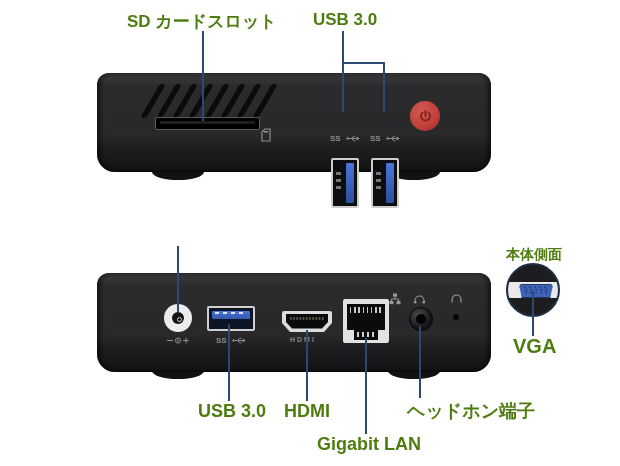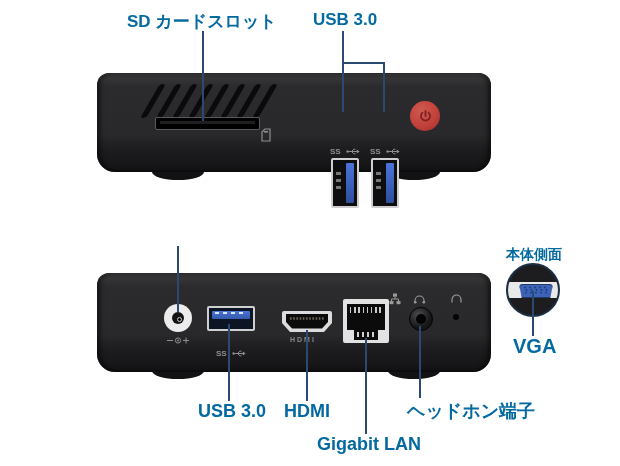--- a/index.html
+++ b/index.html
@@ -1,19 +1,19 @@
 <!DOCTYPE html>
 <html><head>
 <meta charset="utf-8">
 <style>
   html,body{margin:0;padding:0;background:#ffffff;}
   .stage{position:relative;width:620px;height:466px;background:#ffffff;overflow:hidden;
          font-family:"Liberation Sans","DejaVu Sans",sans-serif;}
   
-  .label{position:absolute;color:#0369a1;font-weight:bold;white-space:nowrap;z-index:6;}
+  .label{position:absolute;color:#4d7c0f;font-weight:bold;white-space:nowrap;z-index:6;}
   .vline{position:absolute;width:2px;background:#2a4a72;z-index:5;}
   .hline{position:absolute;height:2px;background:#2a4a72;z-index:5;}
   
   .device{position:absolute;left:97px;width:394px;height:99px;z-index:1;
           border-radius:12px 12px 18px 18px;
           background:linear-gradient(#3c3c3e 0%,#2b2b2d 14%,#29292b 62%,#1c1c1e 78%,#141416 100%);
           box-shadow:inset 3px 0 5px rgba(0,0,0,.55), inset -3px 0 5px rgba(0,0,0,.55), inset 0 2px 2px rgba(255,255,255,.07);}
   .foot{position:absolute;width:52px;height:16px;background:#121214;border-radius:50%;z-index:0;}
   
   .vent{position:absolute;width:6px;height:34px;background:#0a0a0c;border-radius:3px;
@@ -23,21 +23,21 @@
   .sdslot i{position:absolute;left:4px;right:4px;top:3px;height:3px;background:#1f1f21;display:block;}
   .usbv{position:absolute;top:85px;width:24px;height:46px;z-index:2;background:#0e0e10;
         border:2px solid #cfcfcf;border-radius:2px;}
   .usbv .tongue{position:absolute;top:3px;bottom:3px;right:3px;width:8px;
         background:linear-gradient(#4a74d8,#2d4f9e);border-radius:1px;}
   .usbv .pin{position:absolute;left:3px;width:5px;height:3px;background:#777;}
   .btn-power{position:absolute;left:410px;top:101px;width:30px;height:30px;border-radius:50%;z-index:2;
         background:radial-gradient(circle at 38% 32%,#d05a50,#c2413b 55%,#9e2f2a 100%);
         display:flex;align-items:center;justify-content:center;}
   .ssbadge{position:absolute;z-index:2;color:#8f8f8f;font-size:8px;font-weight:bold;
-        display:flex;align-items:center;gap:5px;margin-top:13px;}
+        display:flex;align-items:center;gap:5px;}
   
   .dcjack{position:absolute;left:164px;top:304px;width:28px;height:28px;border-radius:50%;
         background:#ececec;z-index:2;}
   .dcjack .hole{position:absolute;left:8px;top:8px;width:12px;height:12px;border-radius:50%;background:#141414;}
   .dcjack .pin{position:absolute;left:12.5px;top:12.5px;width:3px;height:3px;border-radius:50%;
         background:#0a0a0a;border:1px solid #cfcfcf;}
   .usbh{position:absolute;left:207px;top:306px;width:44px;height:21px;z-index:2;background:#0d1524;
         border:2px solid #cfcfcf;border-radius:2px;}
   .usbh .tongue{position:absolute;left:3px;right:3px;top:3px;height:8px;border-radius:1px;
         background:linear-gradient(#4a74d8,#335aae);}

